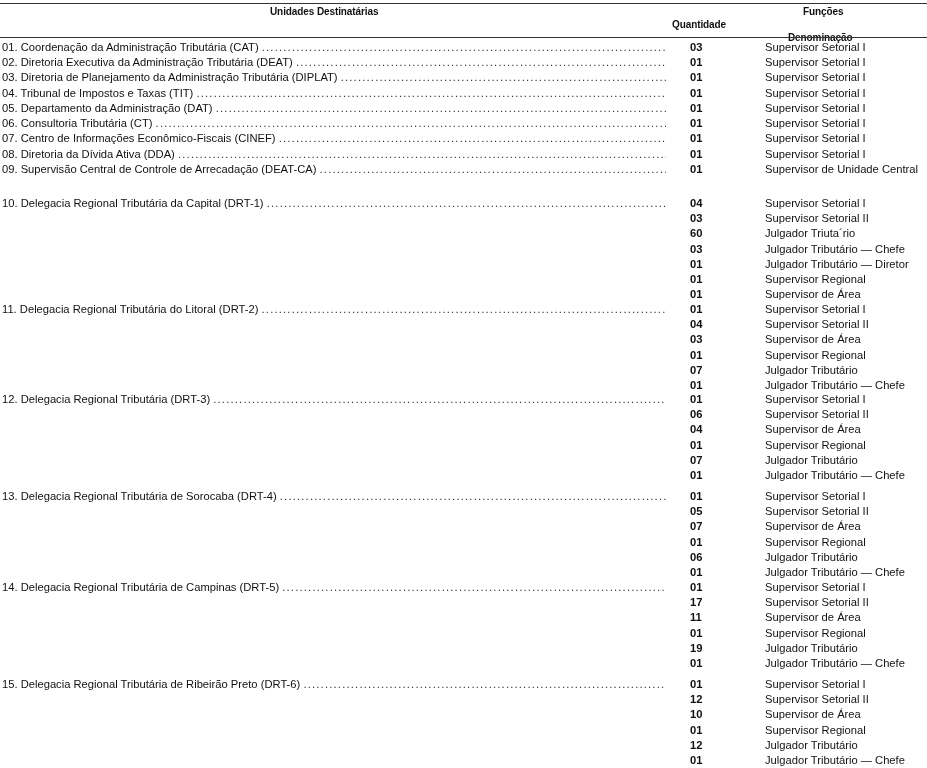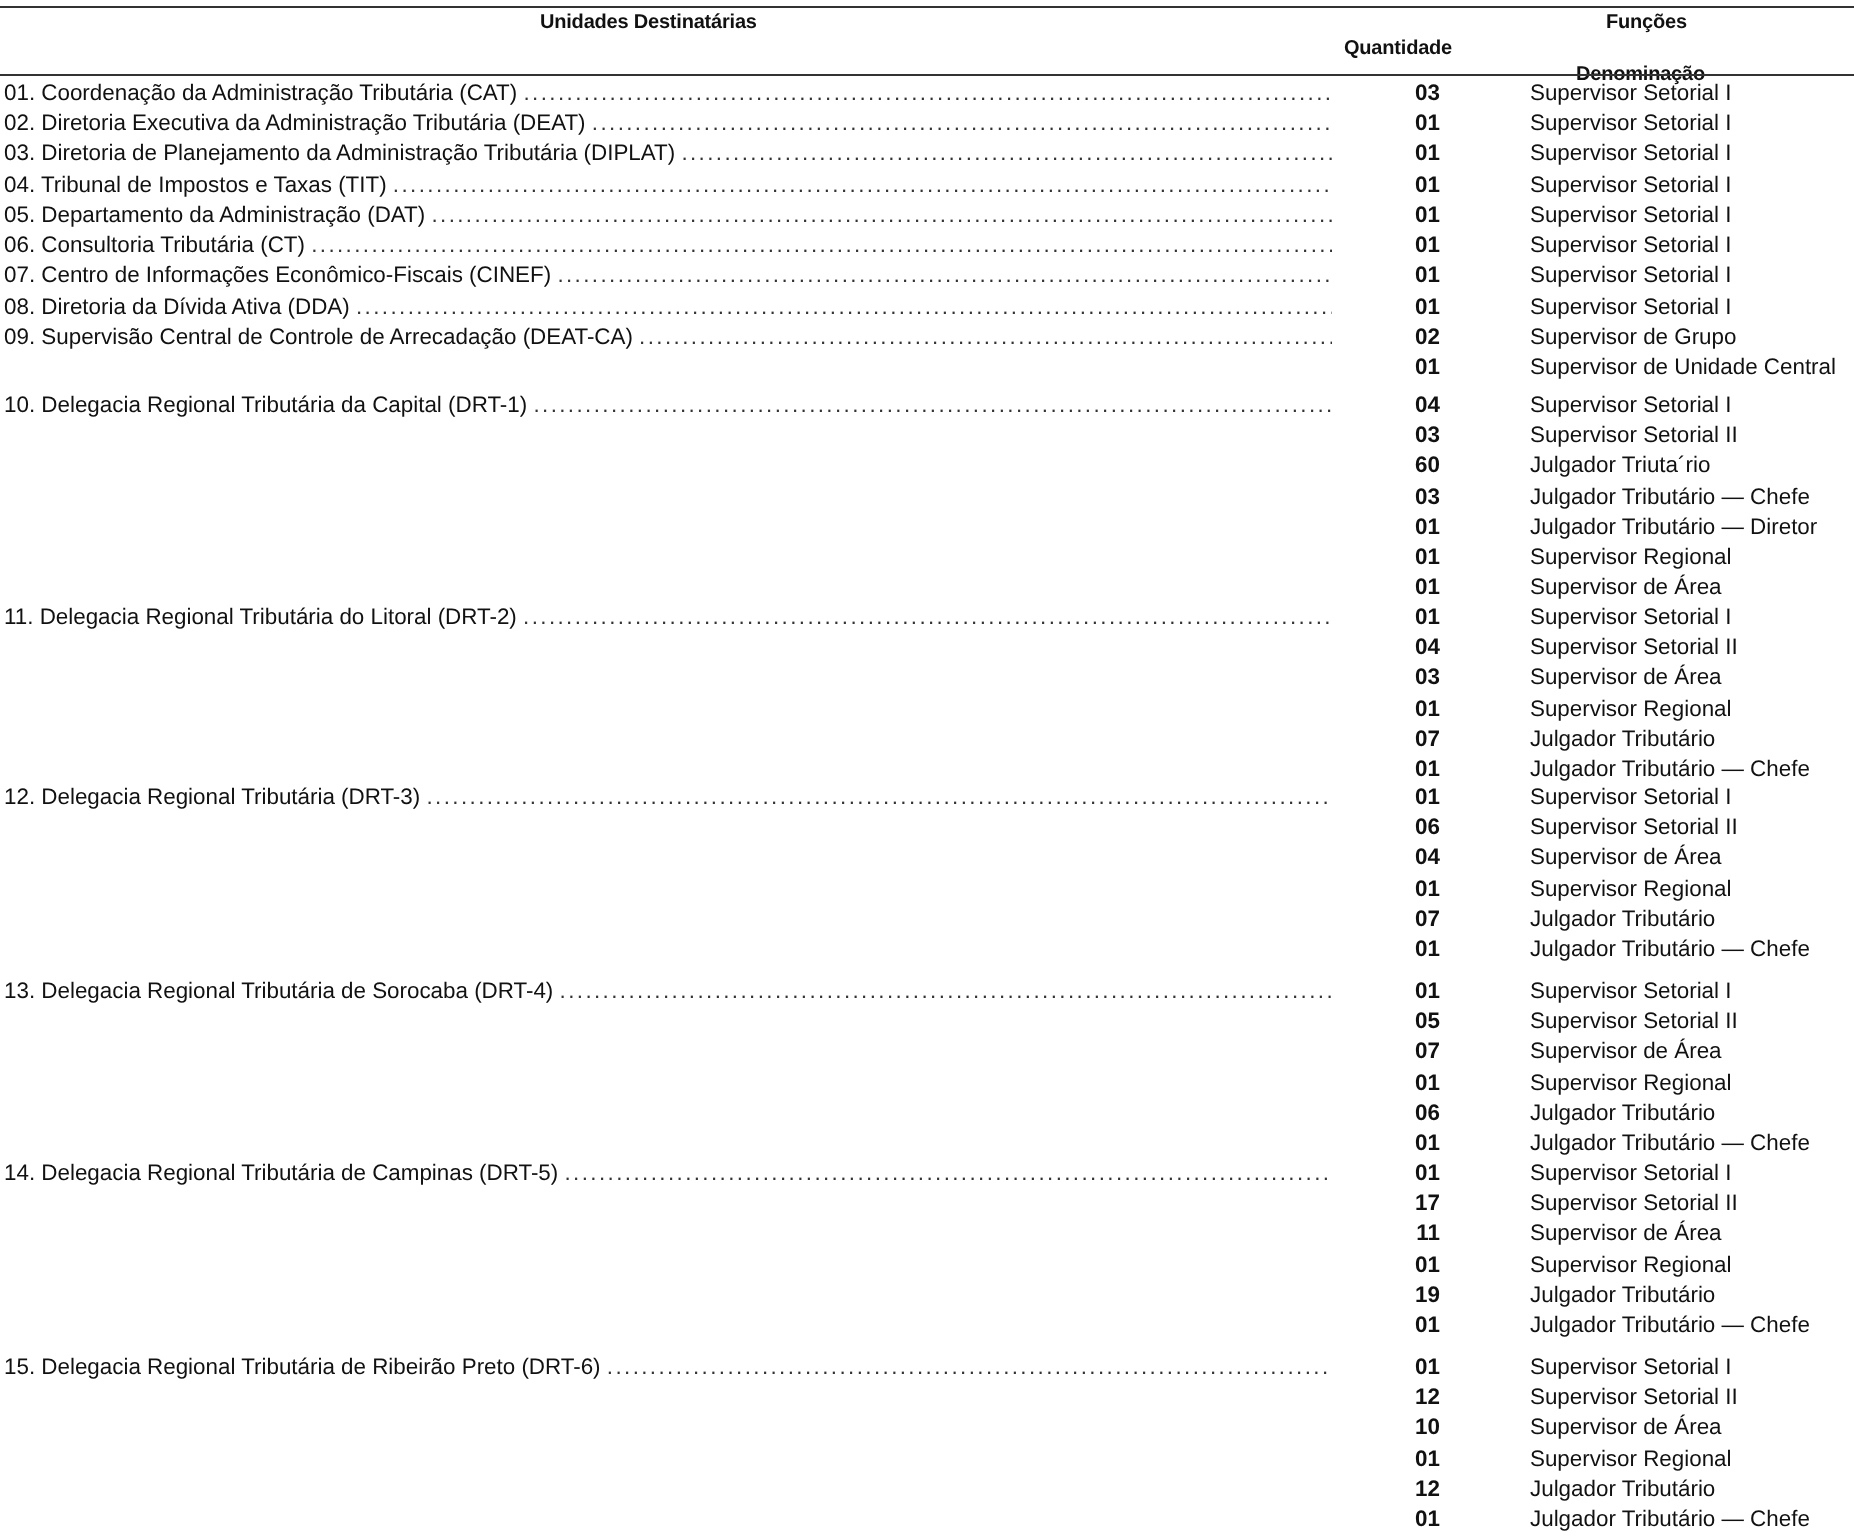--- a/index.html
+++ b/index.html
@@ -19,21 +19,21 @@
   .hdr-qty { left: 672px; top: 17px; }
   .hdr-den { left: 788px; top: 30px; }
 
   .group { position: absolute; left: 0; width: 927px; }
   .unit {
     position: absolute; left: 2px; top: 0; width: 664px; white-space: nowrap; overflow: hidden;
     font-weight: 500;
   }
   .unit .dots { letter-spacing: 1.2px; color: #333; }
   .fn-row { position: relative; height: 15.2px; }
-  .qty { position: absolute; left: 690px; width: 30px; text-align: right; font-weight: bold; }
+  .qty { position: absolute; left: 690px; width: 30px; text-align: left; font-weight: bold; }
   .den { position: absolute; left: 745px; white-space: nowrap; margin-left: 20px; }
 </style>
 </head>
 <body>
 
 <div class="rule top"></div>
 <div class="hdr hdr-units">Unidades Destinatárias</div>
 <div class="hdr hdr-func">Funções</div>
 <div class="hdr hdr-qty">Quantidade</div>
 <div class="hdr hdr-den">Denominação</div>
@@ -92,24 +92,20 @@
     <div class="group" style="top: 147px;">
       <div class="unit"><span>08. Diretoria da Dívida Ativa (DDA) </span><span class="dots">........................................................................................................................................................................................................</span></div>
       <div class="fn-row">
         <span class="qty">01</span>
         <span class="den">Supervisor Setorial I</span>
       </div>
     </div>
     <div class="group" style="top: 162px;">
       <div class="unit"><span>09. Supervisão Central de Controle de Arrecadação (DEAT-CA) </span><span class="dots">........................................................................................................................................................................................................</span></div>
       <div class="fn-row">
-        <span class="qty">02</span>
-        <span class="den">Supervisor de Grupo</span>
-      </div>
-      <div class="fn-row">
         <span class="qty">01</span>
         <span class="den">Supervisor de Unidade Central</span>
       </div>
     </div>
     <div class="group" style="top: 196px;">
       <div class="unit"><span>10. Delegacia Regional Tributária da Capital (DRT-1) </span><span class="dots">........................................................................................................................................................................................................</span></div>
       <div class="fn-row">
         <span class="qty">04</span>
         <span class="den">Supervisor Setorial I</span>
       </div>

